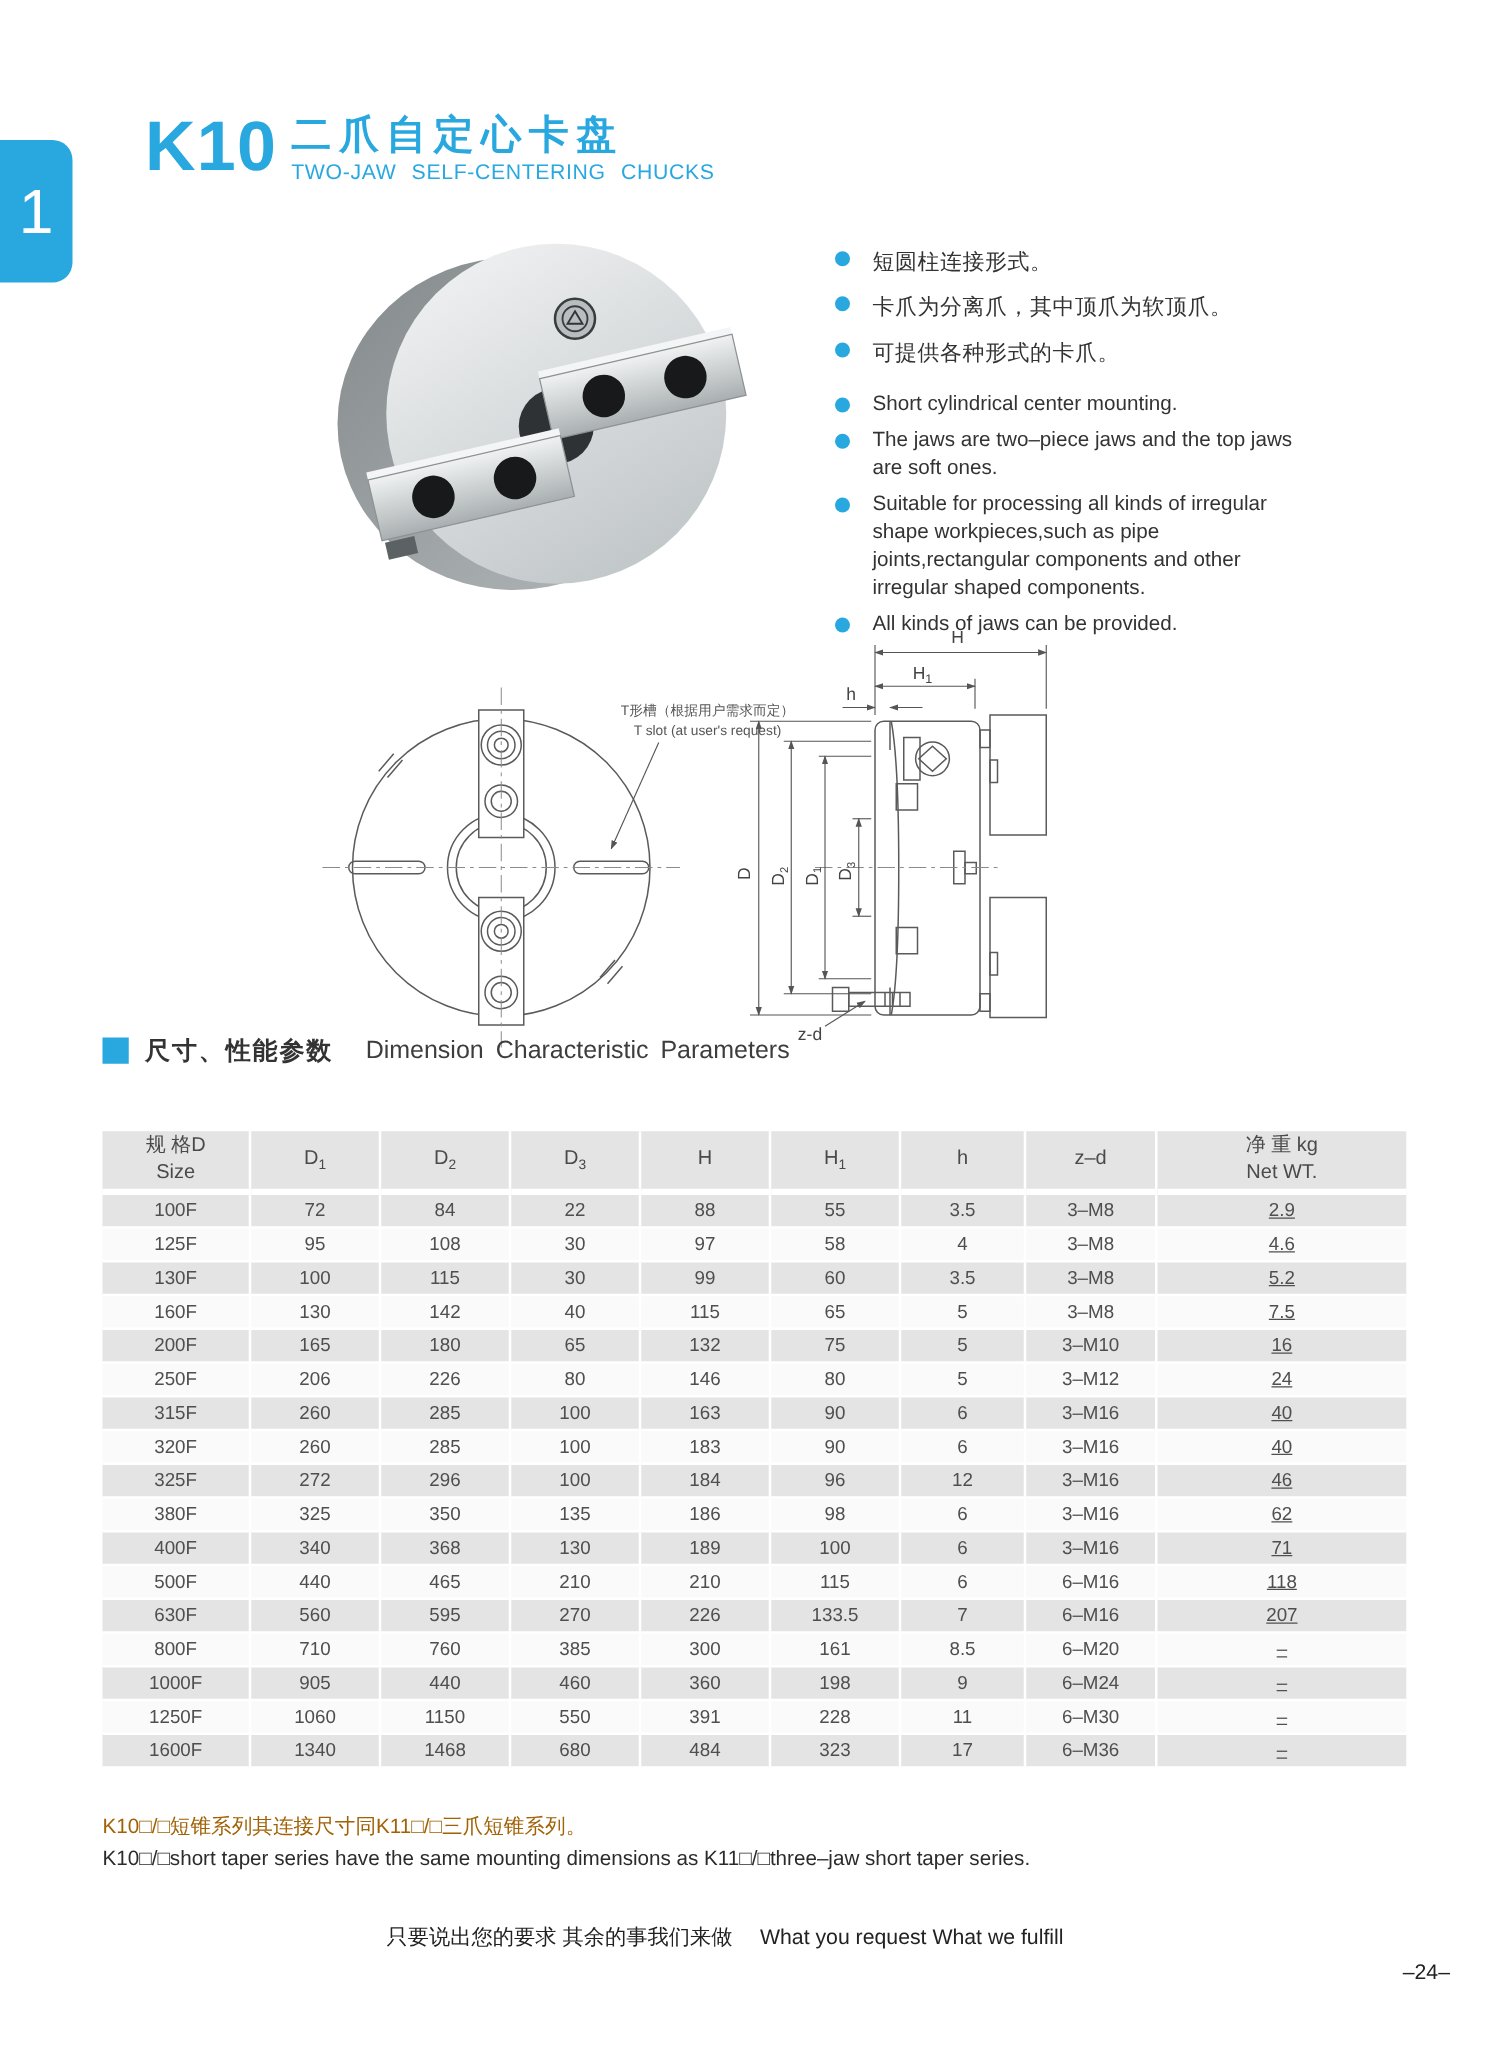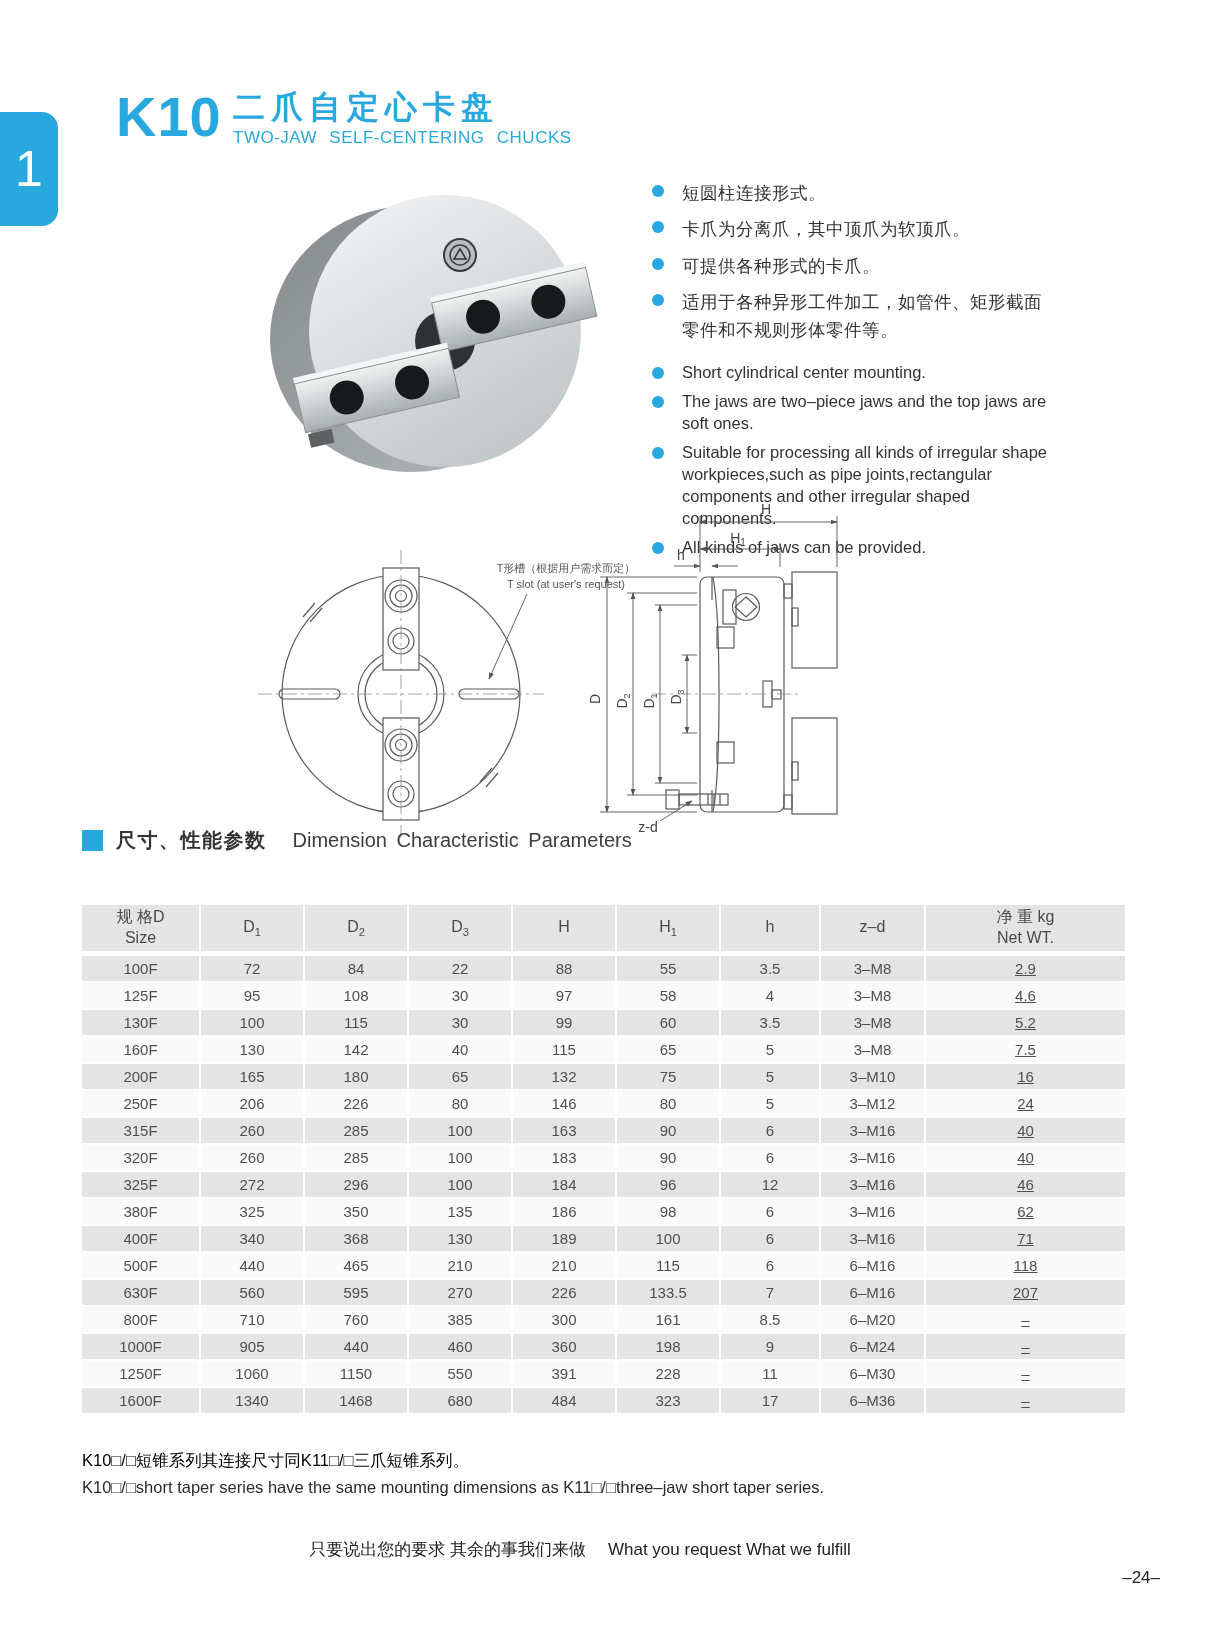--- a/index.html
+++ b/index.html
@@ -12,21 +12,21 @@
     position:absolute; left:0; top:112px; width:58px; height:114px;
     background:var(--accent,#29a8e0); border-radius:0 16px 16px 0;
     color:#fff; font-size:50px; display:flex; align-items:center; justify-content:center;
   }
   
   .model   { position:absolute; left:116px; top:84px; font-size:56px; font-weight:bold; color:var(--accent); letter-spacing:1px; }
   .title-cn{ position:absolute; left:233px; top:86px; font-size:32px; font-weight:bold; color:var(--accent); letter-spacing:6px; }
   .title-en{ position:absolute; left:233px; top:128px; font-size:17px; color:var(--accent); word-spacing:7px; letter-spacing:0.5px; }
   
   .features { position:absolute; left:652px; top:179px; width:405px; }
-  .features ul { list-style:none; margin:0; padding:0; }
+  .features ul { list-style:none; margin:16px; padding:0; }
   .features ul.en { margin-top:16px; }
   .features li { position:relative; padding-left:30px; color:#333; }
   .features ul.cn li { font-size:17.5px; line-height:1.62; margin-bottom:8px; letter-spacing:0.5px; }
   .features ul.en li { font-size:16.5px; line-height:1.34; margin-bottom:7px; }
   .features .dot { position:absolute; left:0; top:6px; width:12px; height:12px; border-radius:50%; background:var(--accent); }
   
   .photo-svg   { position:absolute; left:245px; top:183px; width:400px; height:300px; }
   .drawing-svg { position:absolute; left:240px; top:500px; width:830px; height:360px; }
   
   .section-header { position:absolute; left:82px; top:827px; display:flex; align-items:center; }
@@ -44,21 +44,21 @@
   .spec-table thead th .h2line { display:block; line-height:1.3; }
   .spec-table sub { font-size:11px; }
   .spec-table tbody td {
     height:25px; font-size:15px; color:#4f4f4f;
     border-right:2px solid #fff; border-bottom:2px solid #fff;
   }
   .spec-table tbody td:last-child { border-right:none;text-decoration:underline; }
   .spec-table tbody tr:nth-child(odd)  { background:var(--stripe,#e4e4e4); }
   .spec-table tbody tr:nth-child(even) { background:#fafafa; }
   
-  .note-cn { position:absolute; left:82px; top:1450px; font-size:16.5px; color:#000000; }
+  .note-cn { position:absolute; left:82px; top:1450px; font-size:16.5px; color:#a16207; }
   .note-en { position:absolute; left:82px; top:1478px; font-size:16.5px; color:#2b2b2b; }
   .slogan  { position:absolute; left:0; top:1538px; width:1160px; text-align:center; font-size:17px; color:#222; }
   .slogan .cn { margin-right:22px; }
   .pagenum { position:absolute; left:0; top:1568px; width:1160px; text-align:right; font-size:17px; color:#222; }
   
   .ln  { stroke:#5a5a5a; stroke-width:1.2; fill:none; }
   .lnf { stroke:#5a5a5a; stroke-width:1.2; fill:#fff; }
   .dim { stroke:#555; stroke-width:0.9; fill:none; }
   .cl  { stroke:#8a8a8a; stroke-width:0.8; fill:none; stroke-dasharray:14 4 3 4; }
   .dtx { font-family:"Liberation Sans",sans-serif; font-size:14px; fill:#444; }
@@ -109,21 +109,20 @@
       <circle cx="159" cy="191" r="17" fill="#17191a"></circle>
       <rect x="46" y="218" width="24" height="14" fill="#5c6163"></rect>
     </g>
   </svg>
 
   <div class="features">
     <ul class="cn">
         <li><span class="dot"></span><span>短圆柱连接形式。</span></li>
         <li><span class="dot"></span><span>卡爪为分离爪，其中顶爪为软顶爪。</span></li>
         <li><span class="dot"></span><span>可提供各种形式的卡爪。</span></li>
-        <li><span class="dot"></span><span>适用于各种异形工件加工，如管件、矩形截面零件和不规则形体零件等。</span></li>
       </ul>
     <ul class="en">
         <li><span class="dot"></span><span>Short cylindrical center mounting.</span></li>
         <li><span class="dot"></span><span>The jaws are two–piece jaws and the top jaws are soft ones.</span></li>
         <li><span class="dot"></span><span>Suitable for processing all kinds of irregular shape workpieces,such as pipe joints,rectangular components and other irregular shaped components.</span></li>
         <li><span class="dot"></span><span>All kinds of jaws can be provided.</span></li>
       </ul>
   </div>
 
   <svg class="drawing-svg" viewBox="240 500 830 360" aria-hidden="true">

